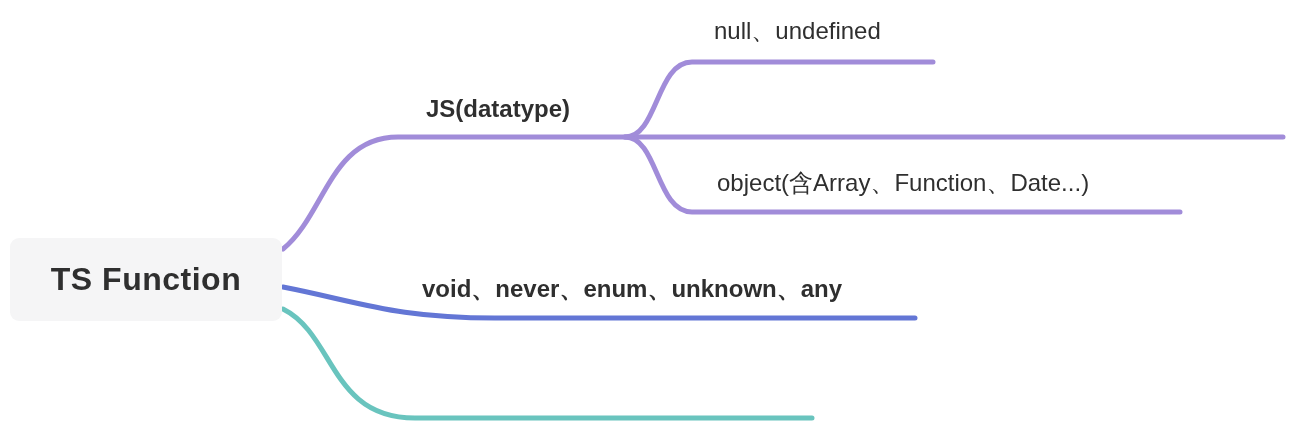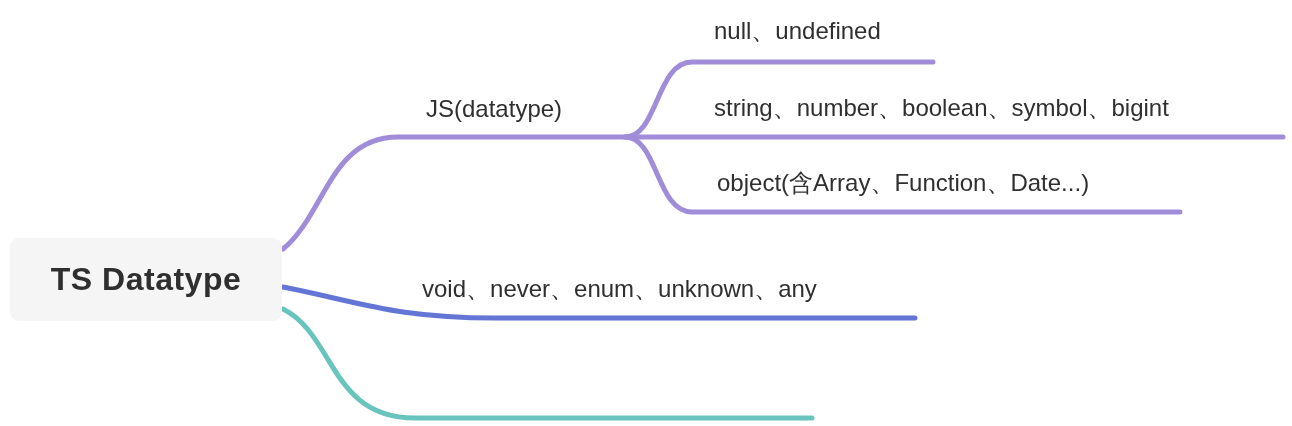--- a/index.html
+++ b/index.html
@@ -30,21 +30,21 @@
     stroke-linejoin: round;
   }
   .node-label {
     position: absolute;
     white-space: nowrap;
     color: #2f2f2f;
     font-size: 24px;
     line-height: 1.2;
     cursor: default;
   }
-  .bold { font-weight: normal; }
+  .bold { font-weight: bold; }
   .root-node {
     position: absolute;
     left: 10px;
     top: 238px;
     width: 272px;
     height: 83px;
     background: #f5f5f6;
     border-radius: 9px;
     display: flex;
     align-items: center;
@@ -67,27 +67,26 @@
     <path d="M 625 137 C 658 137 656 62 692 62 H 933" stroke="#a18cd9"></path>
 
     <path d="M 625 137 C 658 137 656 212 692 212 H 1180" stroke="#a18cd9"></path>
 
     <path d="M 283 287 C 360 302 395 318 495 318 H 915" stroke="#6376d5"></path>
 
     <path d="M 283 309 C 335 335 330 418 415 418 H 812" stroke="#69c4be"></path>
   </svg>
 
   <div class="root-node">
-    <span>TS Datatype</span>
+    <span>TS Function</span>
   </div>
 
   <div class="node-label bold" style="left:426px; top:95px;">JS(datatype)</div>
 
   <div class="node-label" style="left:714px; top:17px;">null、undefined</div>
 
-  <div class="node-label" style="left:714px; top:94px;">string、number、boolean、symbol、bigint</div>
 
   <div class="node-label bold" style="left:422px; top:275px;">void、never、enum、unknown、any</div>
 
   <div class="node-label" style="left:717px; top:169px;">object(含Array、Function、Date...)</div>
 
 
 </div>
 
 </body></html>

